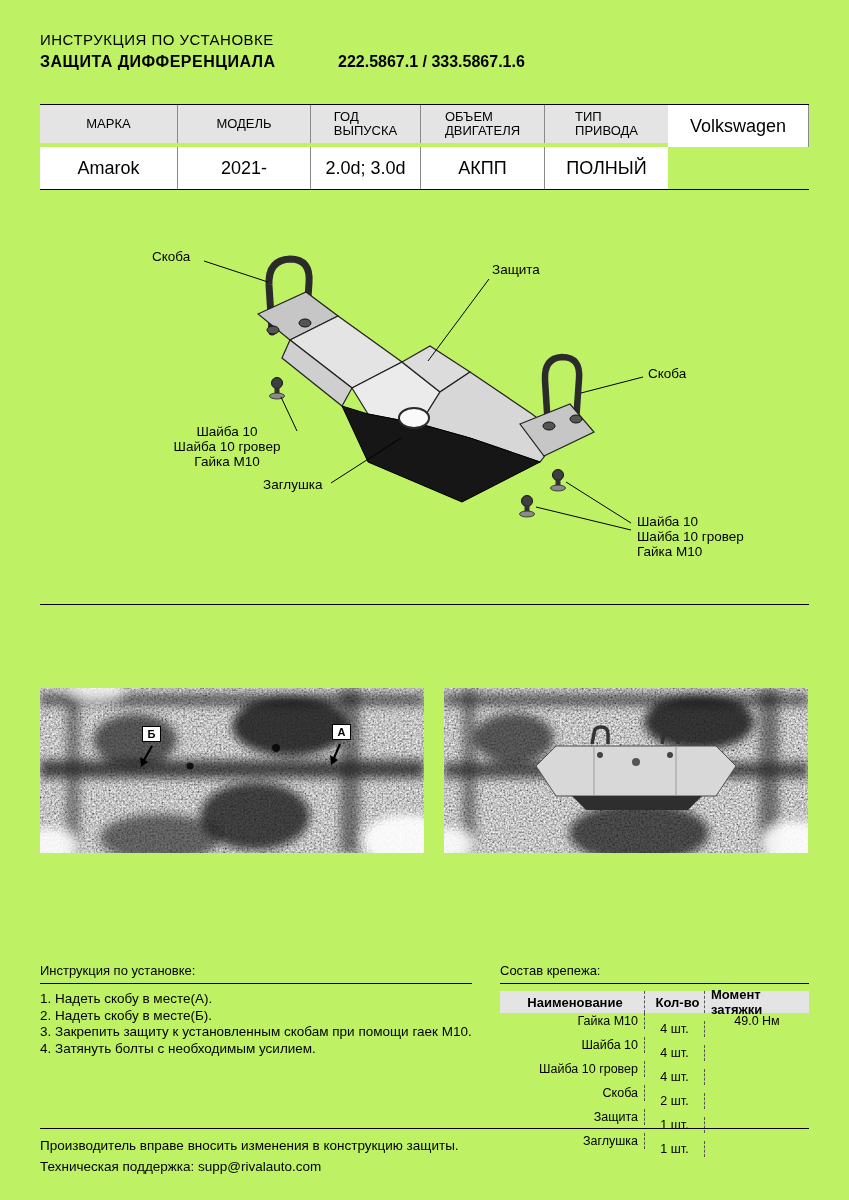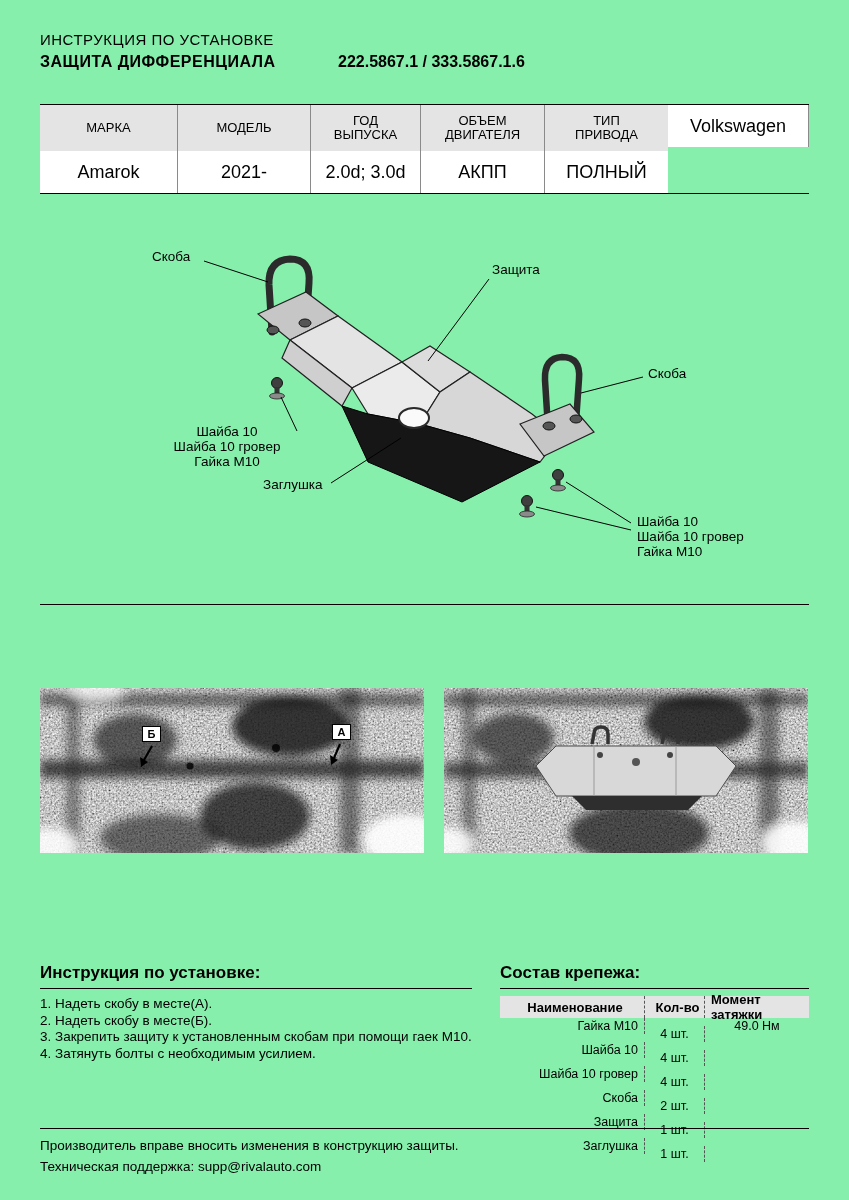--- a/index.html
+++ b/index.html
@@ -3,37 +3,37 @@
 <meta charset="utf-8">
 <style>
   * { margin:0; padding:0; box-sizing:border-box; }
   html,body { background:#fff; }
   body {
     width:849px; height:1200px;
     font-family:"Liberation Sans", sans-serif;
     color:#000;
     position:relative;
   }
-  .page { position:relative; width:849px; height:1200px; background:#86efac; overflow:hidden; }
+  .page { position:relative; width:849px; height:1200px; background:#bef264; overflow:hidden; }
 
   
   .doc-type { position:absolute; left:40px; top:31px; font-size:15px; letter-spacing:.5px; }
   .product-title { position:absolute; left:40px; top:53px; font-size:16px; font-weight:bold; letter-spacing:.5px; }
   .part-numbers { position:absolute; left:338px; top:53px; font-size:16px; font-weight:bold; }
 
   
   .spec {
     position:absolute; left:40px; top:104px; width:769px;
     display:grid; grid-template-columns:138px 133px 110px 124px 123px 141px;
     border-top:1px solid #000; border-bottom:1px solid #000;
   }
   .spec .hcell {
-    background:#e4e4e4; height:46px;
+    background:#e4e4e4; height:38px;
     display:flex; align-items:center; justify-content:center;
-    text-align:center; font-size:13px; line-height:14px;
+    text-align:left; font-size:13px; line-height:14px;
     white-space:pre-line; border-right:1px solid #8a8a8a;
   }
   .spec .dcell {
     height:42px; display:flex; align-items:center; justify-content:center;
     font-size:18px; border-right:1px solid #8a8a8a; background:#fff;
   }
   .spec .last { border-right:none; }
 
   
   .diagram { position:absolute; left:0; top:225px; width:849px; height:385px; }
@@ -47,21 +47,21 @@
   .photo { position:absolute; top:688px; height:165px; overflow:hidden; }
   .photo-left { left:40px; width:384px; }
   .photo-right { left:444px; width:364px; }
   .marker {
     position:absolute; width:19px; height:16px; background:#fff; border:1px solid #000;
     font-size:11px; font-weight:bold; display:flex; align-items:center; justify-content:center;
     line-height:1;
   }
 
   
-  .block-title { font-size:17px; font-weight:bold; }
+  .block-title { font-size:13px; font-weight:normal; }
   .rule { border-top:1.5px solid #000; margin-top:5px; margin-bottom:7px; }
   .instr { position:absolute; left:40px; top:963px; width:432px; }
   .step { font-size:13.5px; line-height:16.5px; }
 
   .hw { position:absolute; left:500px; top:963px; width:309px; }
   .hwgrid { display:grid; grid-template-columns:145px 60px 104px; }
   .hw .hh {
     background:#e4e4e4; font-size:13px; font-weight:bold; height:22px;
     display:flex; align-items:center; justify-content:center;
     border-right:1px dashed #555;

